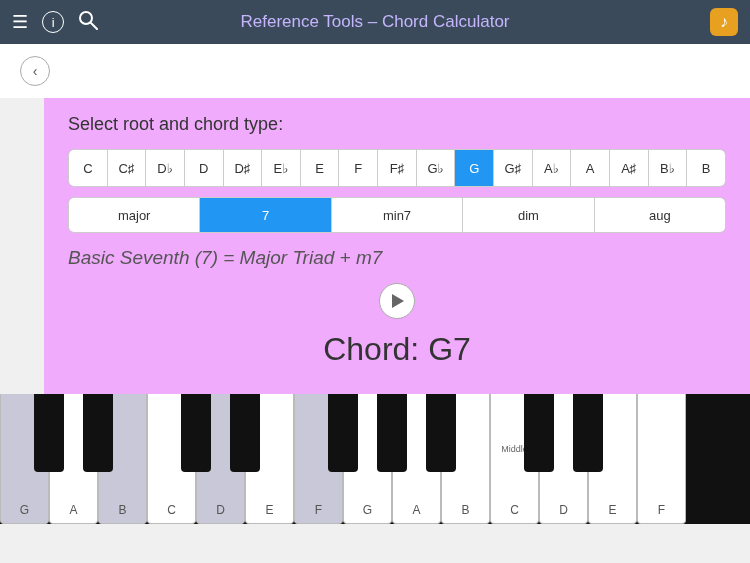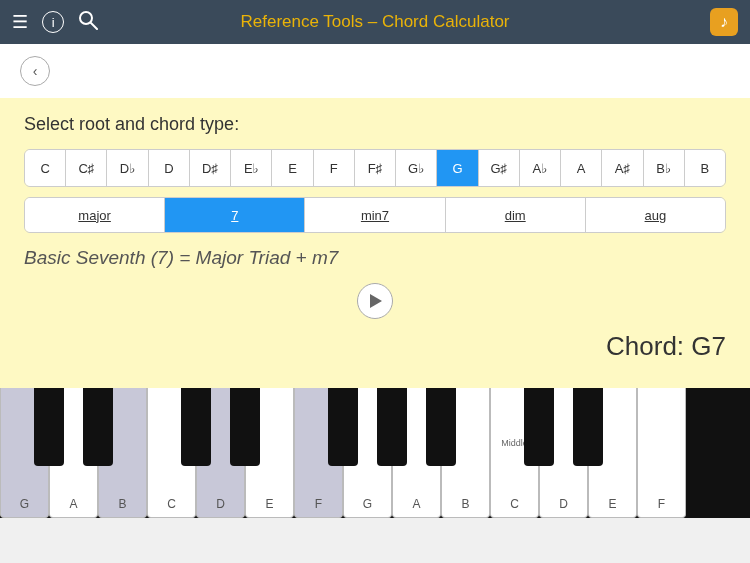--- a/index.html
+++ b/index.html
@@ -21,21 +21,21 @@
       padding: 0 12px;
       color: white;
       position: relative;
     }
     .header-title {
       position: absolute;
       left: 50%;
       transform: translateX(-50%);
       font-size: 17px;
       font-weight: 400;
-      color: #eab308;
+      color: #c4b5fd;
       white-space: nowrap;
     }
     .header-icons {
       display: flex;
       align-items: center;
       gap: 14px;
     }
     .header-icon {
       color: white;
       font-size: 18px;
@@ -67,23 +67,24 @@
       justify-content: center;
       margin: 8px 12px;
       cursor: pointer;
       background: white;
       color: #555;
       font-size: 14px;
     }
 
     
     .content {
-      background: #fef9c3;
+      background: #f0abfc;
       padding: 16px 24px;
       flex: 1;
+      margin-left: 44px;
     }
 
     .section-title {
       font-size: 18px;
       color: #333;
       margin-bottom: 14px;
       font-weight: 400;
     }
 
     
@@ -128,21 +129,20 @@
       border: none;
       border-right: 1px solid #ccc;
       background: white;
       font-size: 13px;
       color: #333;
       cursor: pointer;
       display: flex;
       align-items: center;
       justify-content: center;
       font-family: inherit;
-      text-decoration: underline;
     }
     .chord-type-btn:last-child { border-right: none; }
     .chord-type-btn.selected {
       background: #2196F3;
       color: white;
     }
 
     
     .chord-desc {
       font-size: 19px;
@@ -172,22 +172,22 @@
     .play-btn::after {
       content: '';
       border-style: solid;
       border-width: 7px 0 7px 12px;
       border-color: transparent transparent transparent #666;
       margin-left: 2px;
     }
 
     
     .chord-label {
-      text-align: right;
-      font-size: 26px;
+      text-align: center;
+      font-size: 32px;
       font-weight: 300;
       color: #333;
       margin-bottom: 10px;
     }
 
     
     .white-key {
       position: relative;
       width: 49px;
       height: 130px;

